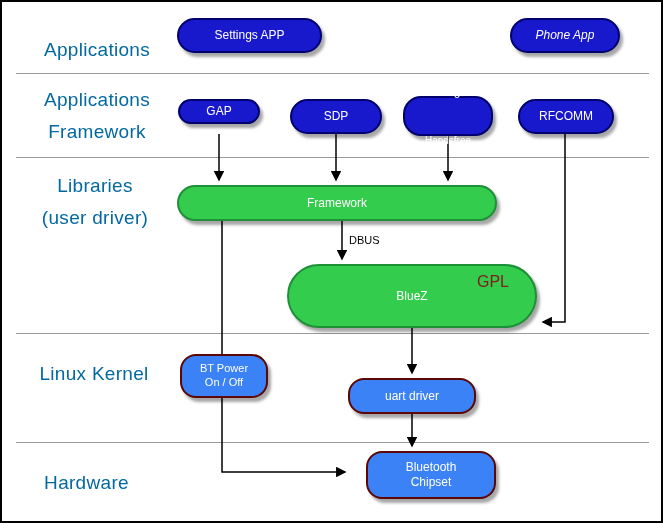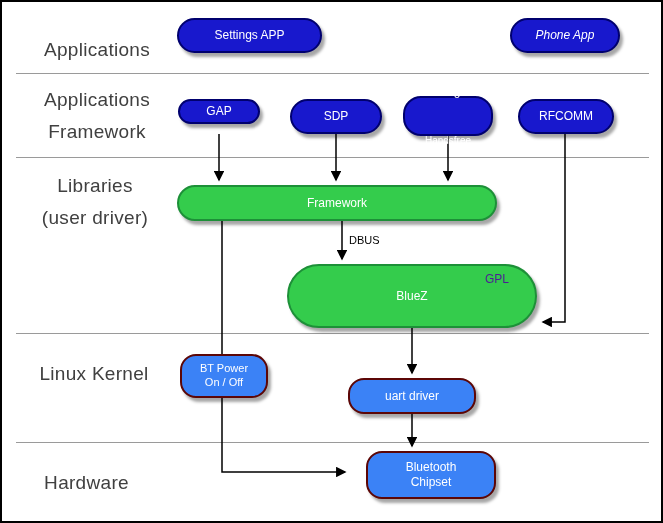--- a/index.html
+++ b/index.html
@@ -10,21 +10,21 @@
     position: relative;
     width: 663px;
     height: 523px;
     background: #ffffff;
     border: 2px solid #000000;
     overflow: hidden;
   }
 
   .layer-label {
     position: absolute;
-    color: #404040;
+    color: #0369a1;
     font-size: 19px;
     line-height: 32px;
     text-align: center;
     letter-spacing: 0.3px;
   }
 
   .divider {
     position: absolute;
     left: 14px;
     right: 12px;
@@ -65,22 +65,22 @@
     background: #3b82f6;
     border: 2px solid #5c0606;
     border-radius: 16px;
   }
   .sub-line { font-size: 10px; margin-top: 36px; }
 
   .license-tag {
     position: absolute;
     top: 6px;
     right: 26px;
-    color: #4c1d95;
-    font-size: 12px;
+    color: #7f1d1d;
+    font-size: 16px;
   }
 
   .edge-label {
     position: absolute;
     color: #000000;
     font-size: 11px;
   }
 </style>
 </head>
 <body>

